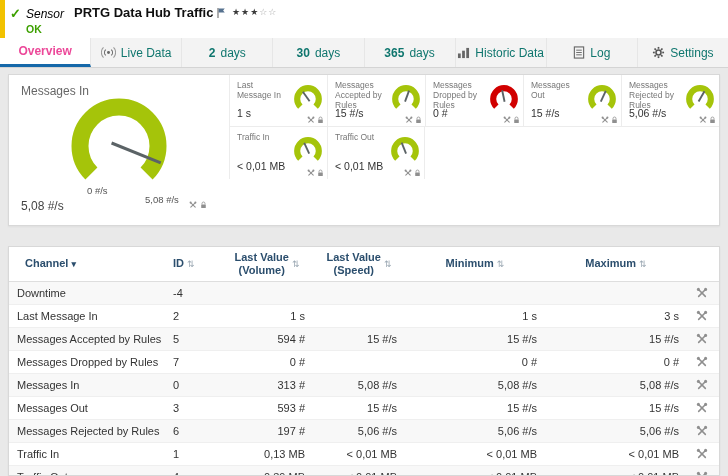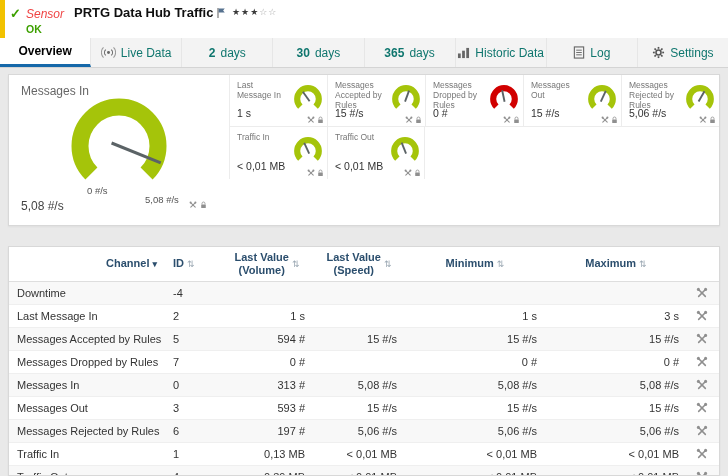--- a/index.html
+++ b/index.html
@@ -6,34 +6,34 @@
   body{
     width:728px;height:476px;position:relative;overflow:hidden;
     background:#e9e9e9;
     font-family:"Liberation Sans",sans-serif;
     -webkit-font-smoothing:antialiased;
   }
   
   .topbar{position:absolute;top:0;left:0;right:0;height:38px;background:#fff;}
   .stripe{position:absolute;left:0;top:0;width:5px;height:38px;background:#f2c200;}
   .check{position:absolute;left:10px;top:6px;color:#3da000;font-size:13px;font-weight:bold;}
-  .kind{position:absolute;left:26px;top:7px;font-style:italic;color:#ef4444;font-size:12px;}
+  .kind{position:absolute;left:26px;top:7px;font-style:italic;color:#000000;font-size:12px;}
   .sensor-title{position:absolute;left:74px;top:5px;font-weight:bold;font-size:13px;color:#101010;}
   .flag{position:absolute;left:216px;top:5px;}
   .stars{position:absolute;left:232px;top:7px;font-size:9px;letter-spacing:1px;}
   .stars .filled{color:#3a3a3a}.stars .empty{color:#a8a8a8}
   .ok{position:absolute;left:26px;top:23px;color:#3da000;font-weight:bold;font-size:10.5px;}
 
   
   .tabbar{position:absolute;top:38px;left:0;right:0;height:30px;background:#f3f3f3;
     border-bottom:1px solid #d4d4d4;display:flex;box-sizing:border-box;}
   .tab{flex:1;display:flex;align-items:center;justify-content:center;gap:5px;
     font-size:12px;color:#0f766e;cursor:pointer;border-right:1px solid #e6e6e6;box-sizing:border-box;}
   .tab:last-child{border-right:none;}
-  .tab.active{background:#fff;color:#000000;font-weight:bold;border-bottom:3px solid #1568a9;}
+  .tab.active{background:#fff;color:#ec4899;font-weight:bold;border-bottom:3px solid #1568a9;}
   .tab .num{font-weight:bold;}
   .tab svg{flex:none;}
 
   
   .panel{position:absolute;left:8px;width:712px;background:#fff;border:1px solid #d8d8d8;
     box-sizing:border-box;box-shadow:0 1px 2px rgba(0,0,0,.05);}
   .gauges{top:74px;height:152px;}
   .table-panel{top:246px;height:230px;overflow:hidden;}
 
   
@@ -57,21 +57,21 @@
   .mini-icons{position:absolute;bottom:2px;right:3px;display:flex;gap:2px;}
 
   .icon-sm{width:8px;height:8px;}
   .icon-xs{width:7px;height:8px;}
 
   
   .thead,.tr{display:grid;grid-template-columns:156px 56px 92px 92px 140px 142px 30px;align-items:center;}
   .thead{height:34px;border-bottom:1px solid #dedede;font-size:11px;font-weight:bold;color:#2b4e6d;}
   .th{padding:0 8px;text-align:center;line-height:1.2;display:flex;align-items:center;justify-content:center;gap:3px;}
   .th .two{text-align:center;}
-  .th-channel{justify-content:flex-end;padding-left:4px;}
+  .th-channel{justify-content:flex-start;padding-left:16px;}
   .th-id{justify-content:flex-start;}
   .sort{color:#9aa7b2;font-weight:normal;font-size:9px;}
   .sort-active{color:#2b4e6d;font-size:9px;}
   .tr{height:22px;font-size:11px;color:#333;border-bottom:1px solid #efefef;}
   .tbody .tr:nth-child(odd){background:#f8f8f8;}
   .td{padding:0 8px;overflow:hidden;white-space:nowrap;}
   .td.channel{}
   .td.num{text-align:right;}
   .td.gear{display:flex;justify-content:center;padding:0;}
   .row-wrench{width:12px;height:12px;cursor:pointer;}

